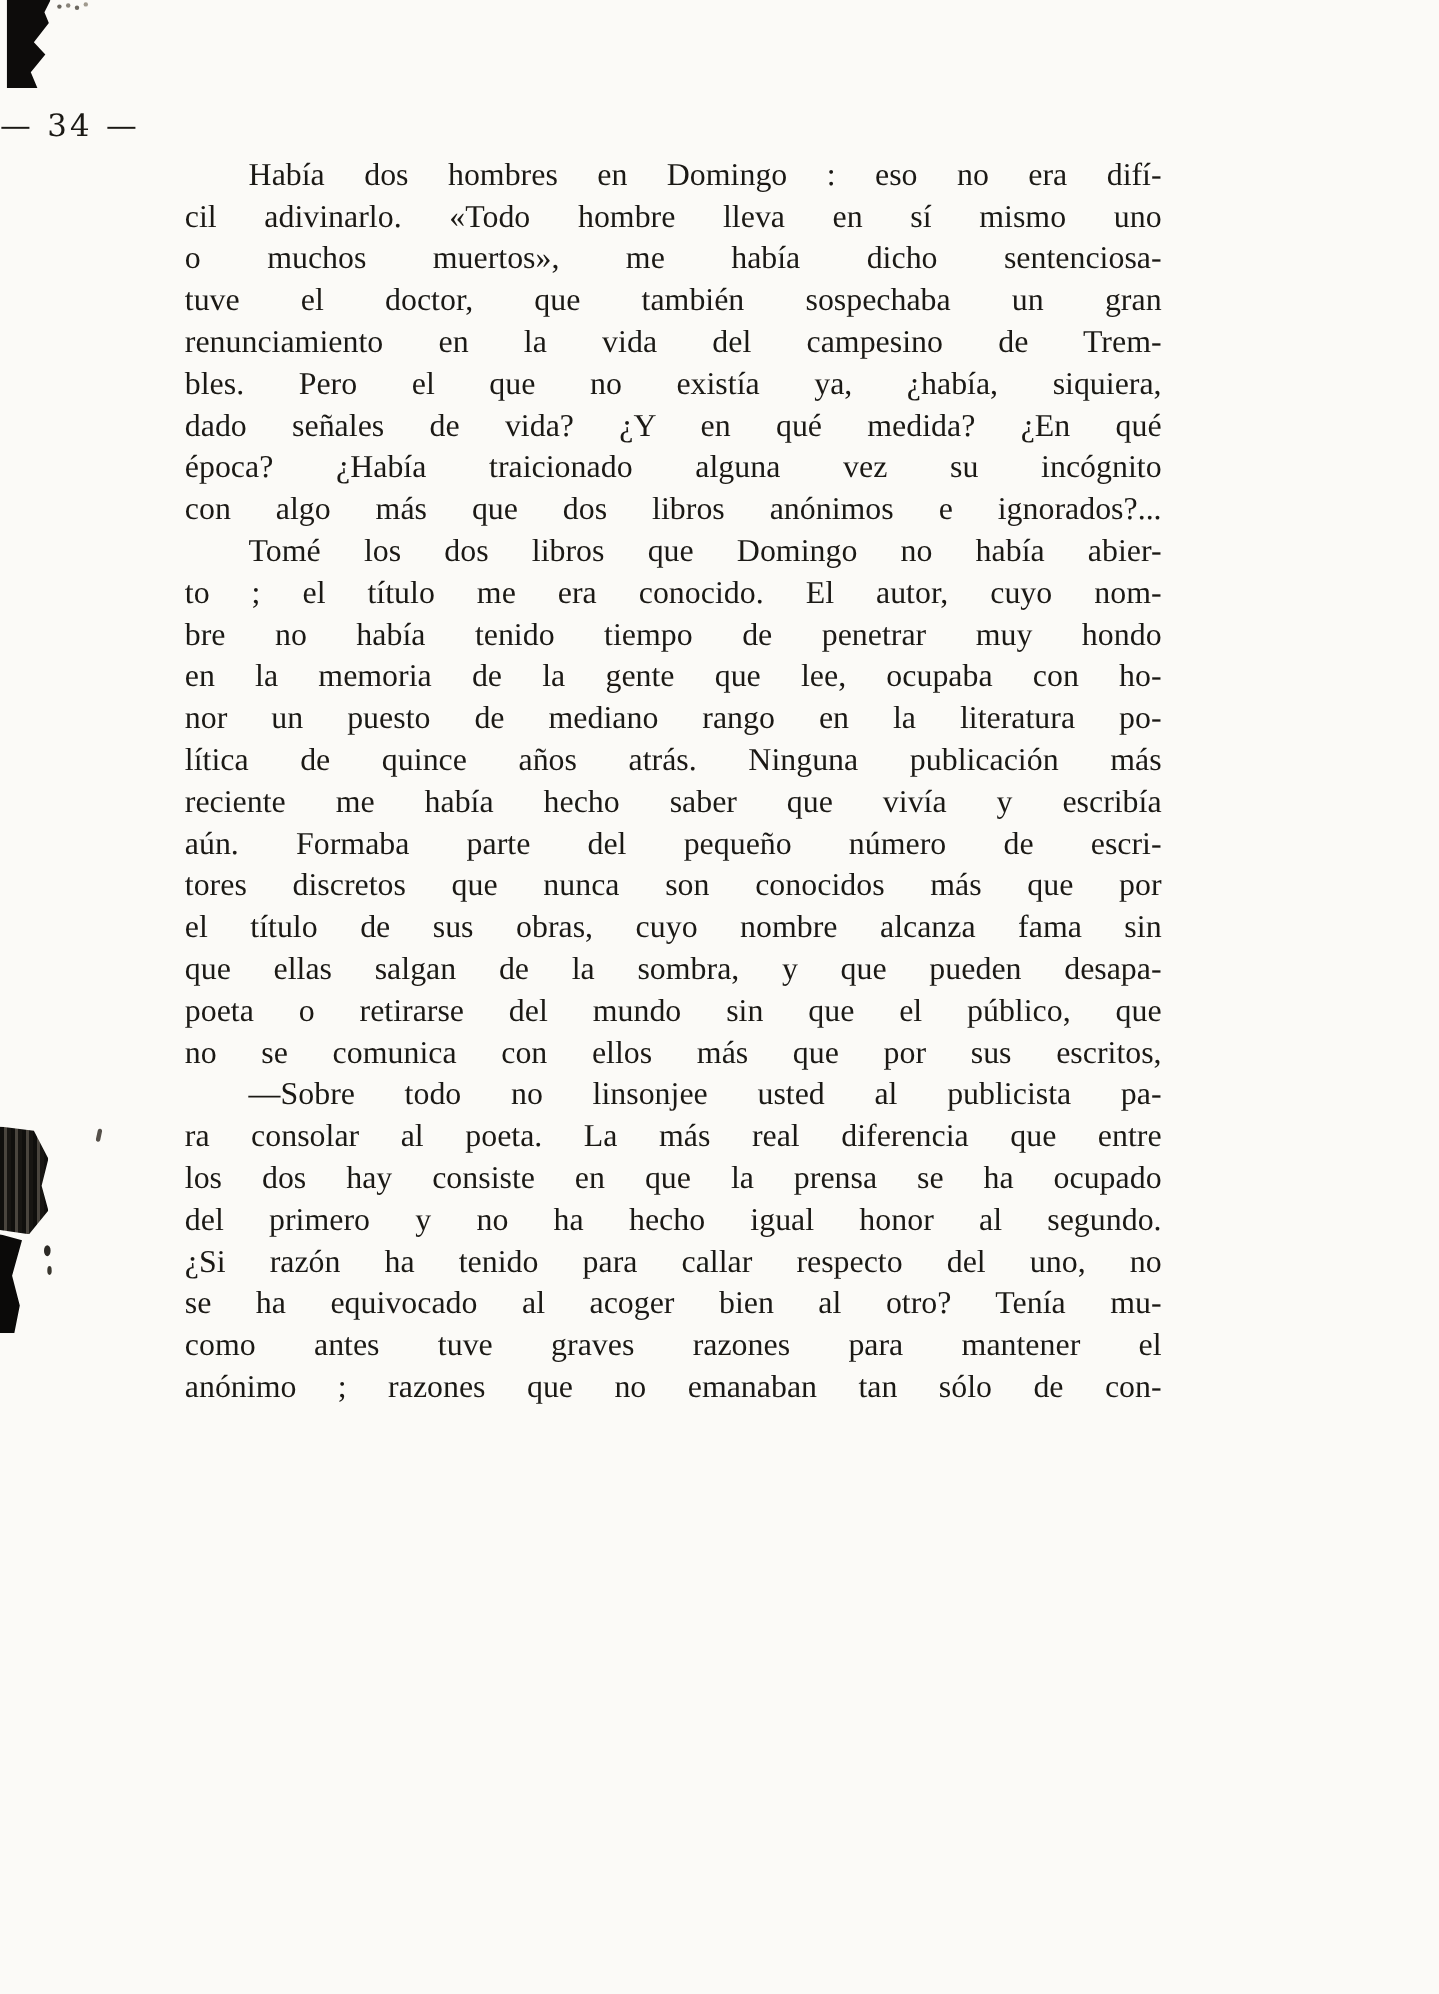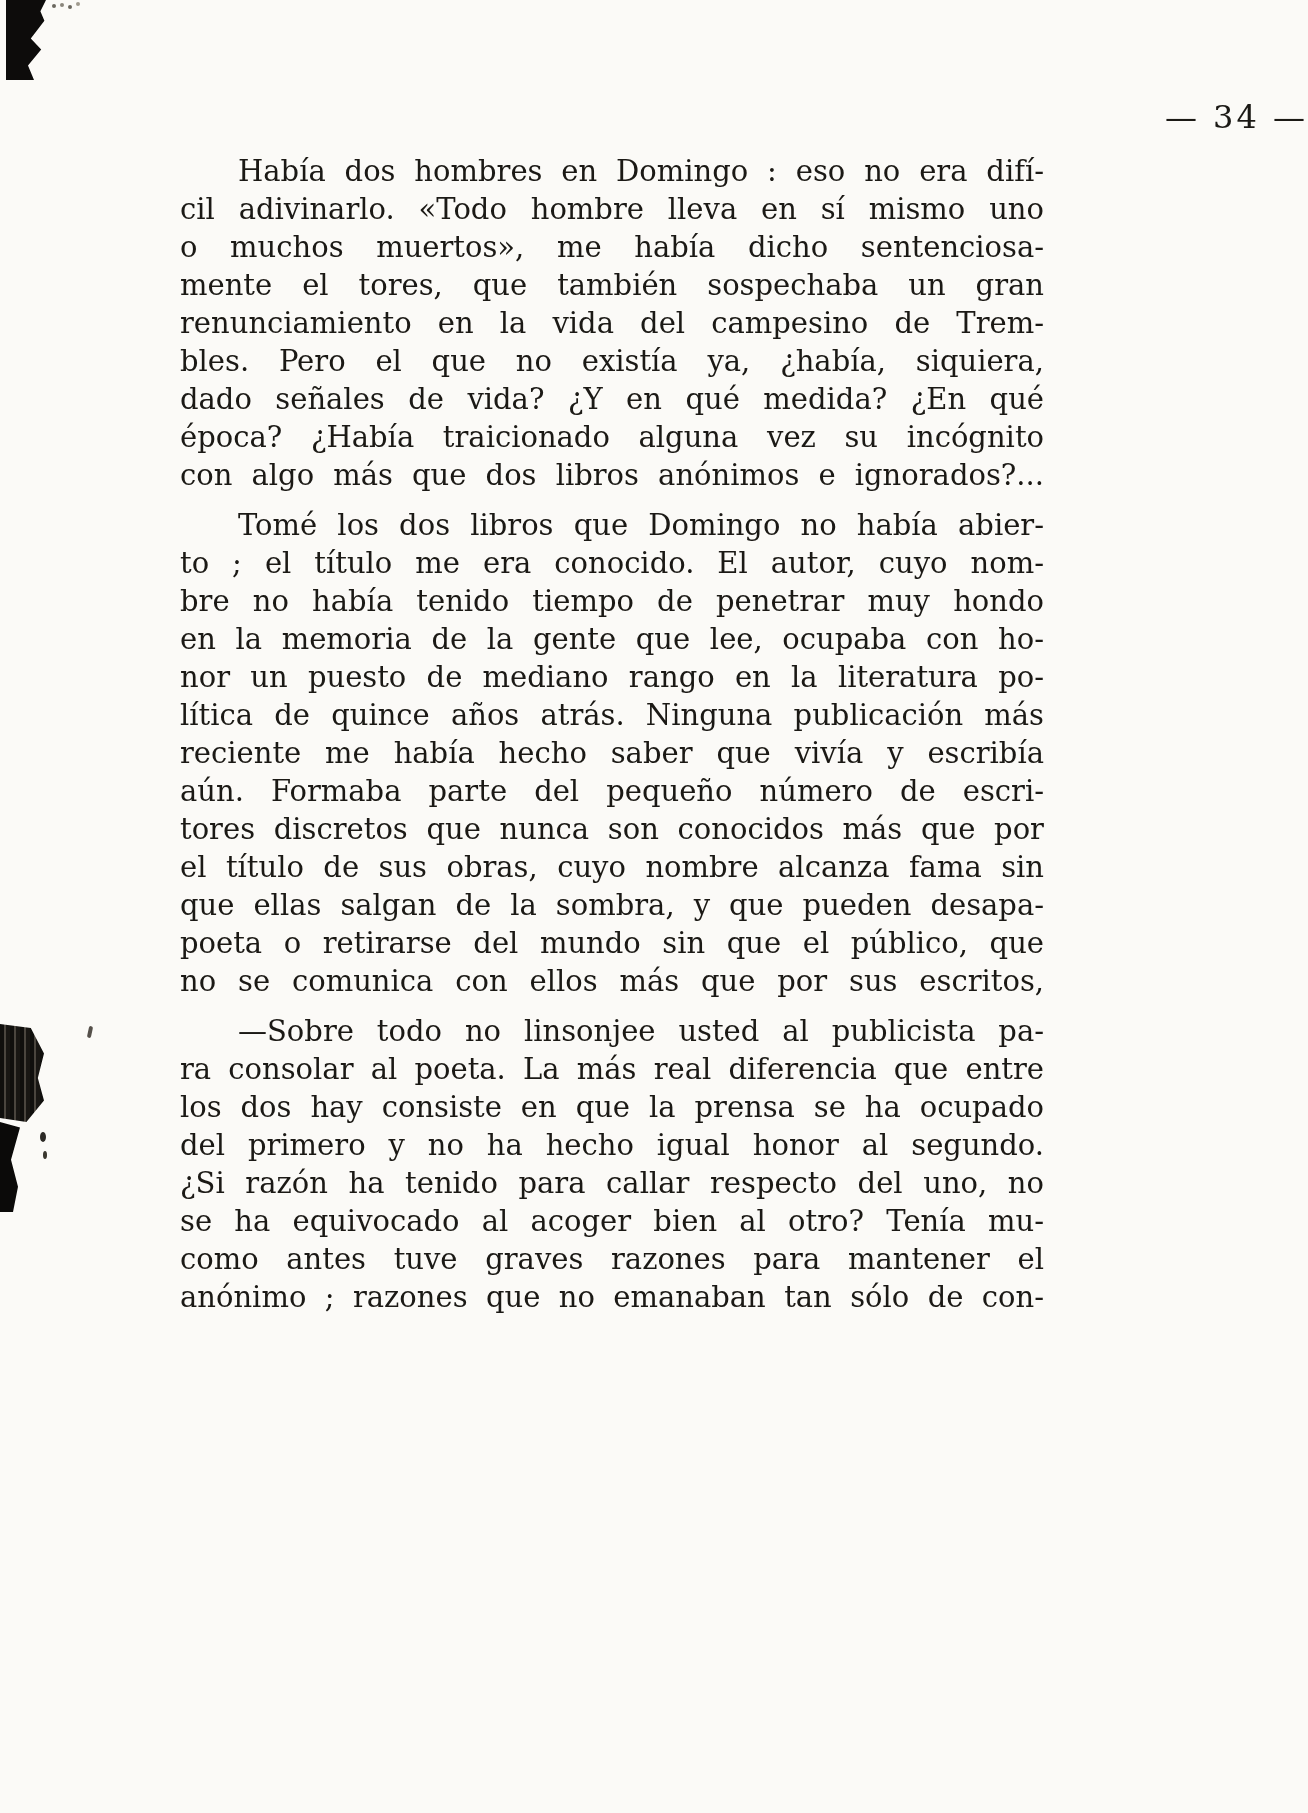--- a/index.html
+++ b/index.html
@@ -17,33 +17,33 @@
   }
   .page {
     position: absolute;
     inset: 0;
   }
   .page-number {
     position: absolute;
     top: 98px;
     left: 0;
     width: 100%;
-    text-align: right;
-    font-size: 32px;
+    text-align: left;
+    font-size: 28px;
     letter-spacing: 3px;
   }
   .text-block {
     position: absolute;
     left: 168px;
     top: 140px;
     width: 888px;
     font-size: 29px;
     line-height: 38px;
   }
-  .paragraph { margin: 12px; }
+  .paragraph { margin: 0; font-family: Liberation Serif, serif; }
   .line {
     text-align: justify;
     text-align-last: justify;
     white-space: normal;
     min-height: 38px;
   }
   .line.indent { text-indent: 58px; }
   .line.no-stretch { text-align-last: left; }
 
   
@@ -117,21 +117,21 @@
   <div class="art-speck-1"></div>
   <div class="art-speck-2"></div>
 
   <div class="page-number">— 34 —</div>
 
   <div class="text-block" id="text-block">
       <div class="paragraph">
         <div class="line indent">Había dos hombres en Domingo : eso no era difí-</div>
         <div class="line">cil adivinarlo. «Todo hombre lleva en sí mismo uno</div>
         <div class="line">o muchos muertos», me había dicho sentenciosa-</div>
-        <div class="line">mente el tores, que también sospechaba un gran</div>
+        <div class="line">tuve el doctor, que también sospechaba un gran</div>
         <div class="line">renunciamiento en la vida del campesino de Trem-</div>
         <div class="line">bles. Pero el que no existía ya, ¿había, siquiera,</div>
         <div class="line">dado señales de vida? ¿Y en qué medida? ¿En qué</div>
         <div class="line">época? ¿Había traicionado alguna vez su incógnito</div>
         <div class="line">con algo más que dos libros anónimos e ignorados?...</div>
       </div>
       <div class="paragraph">
         <div class="line indent">Tomé los dos libros que Domingo no había abier-</div>
         <div class="line">to ; el título me era conocido. El autor, cuyo nom-</div>
         <div class="line">bre no había tenido tiempo de penetrar muy hondo</div>

